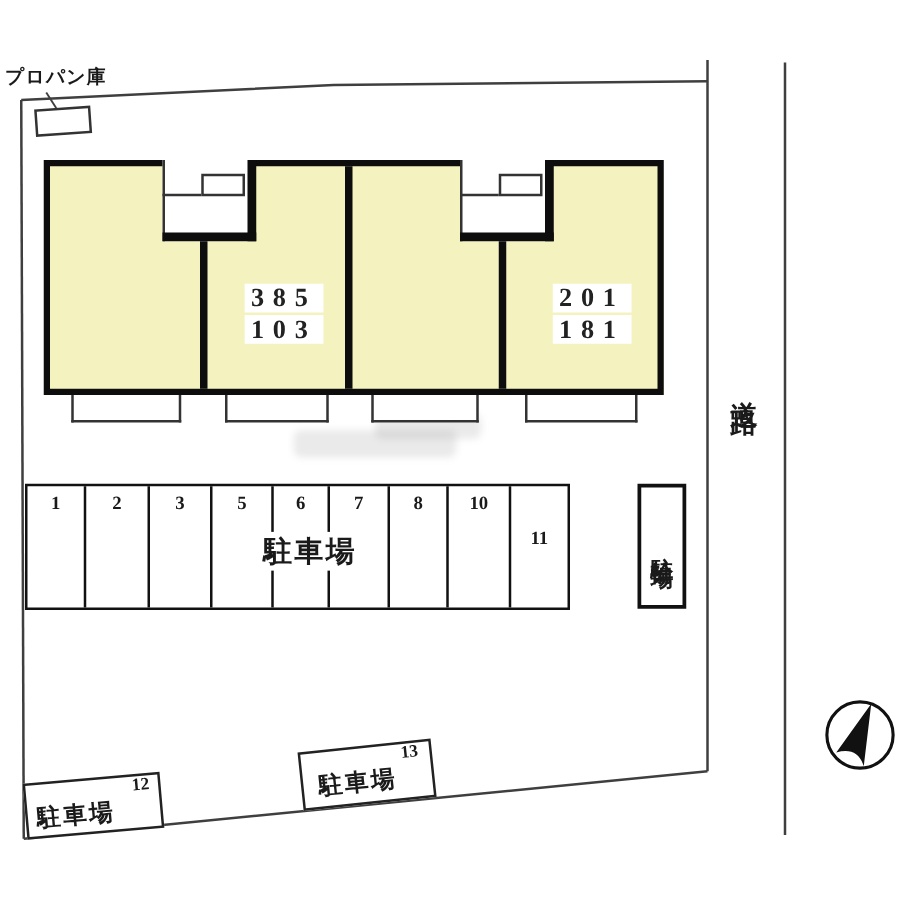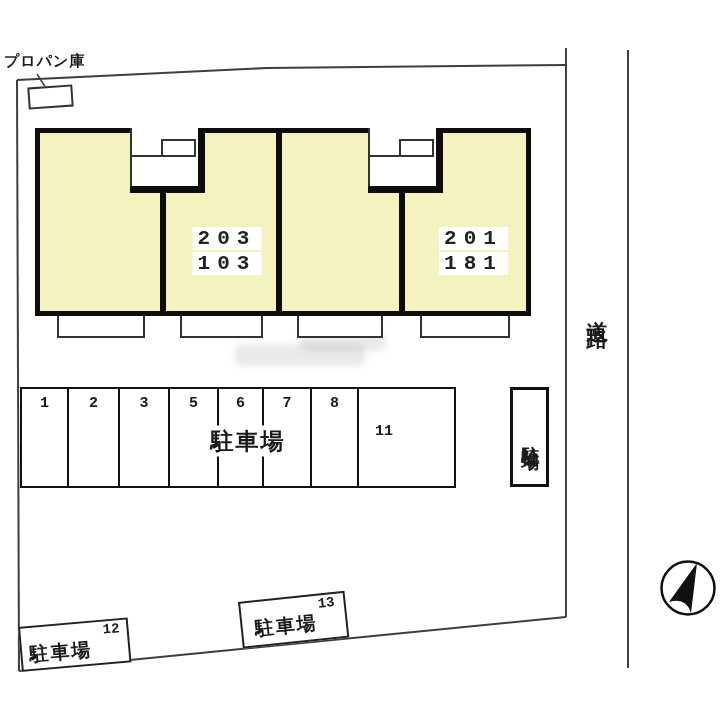--- a/index.html
+++ b/index.html
@@ -1,17 +1,17 @@
 <!DOCTYPE html>
 <html><head>
 <meta charset="utf-8">
 <style>
   html,body{margin:0;padding:0;background:#ffffff;}
   .plan{position:relative;width:720px;height:720px;background:#ffffff;overflow:hidden;
-        font-family:Liberation Mono, monospace;color:#1a1a1a;}
+        font-family:Liberation Serif, serif;color:#1a1a1a;}
   .abs{position:absolute;box-sizing:border-box;}
   svg.overlay{position:absolute;left:0;top:0;width:720px;height:720px;}
 
   
   .building{position:absolute;left:35px;top:128px;width:496px;height:188px;
             background:#f4f3c0;border:5px solid #0d0d0d;box-sizing:border-box;}
   .wall{position:absolute;background:#0d0d0d;}
   .notch-white{position:absolute;background:#ffffff;border-left:2px solid #333;}
   .notch-rect{position:absolute;background:#ffffff;border:2px solid #333;box-sizing:border-box;}
   .notch-line{position:absolute;background:#333;}
@@ -87,41 +87,42 @@
     <div class="notch-line" style="left:90px;top:22px;width:31px;height:2px;"></div>
 
     <div class="notch-white" style="left:328px;top:-5px;width:68px;height:65px;"></div>
     <div class="wall" style="left:396px;top:-5px;width:7px;height:65px;"></div>
     <div class="wall" style="left:328px;top:53px;width:75px;height:7px;"></div>
     <div class="notch-rect" style="left:359px;top:6px;width:35px;height:18px;"></div>
     <div class="notch-line" style="left:328px;top:22px;width:31px;height:2px;"></div>
   </div>
 
   <div class="unit-label" style="left:227px;top:227px;">
-    <span>203</span>
+    <span>385</span>
     <span>103</span>
   </div>
   <div class="unit-label" style="left:467px;top:227px;padding-left:13px;">
     <span>201</span>
     <span>181</span>
   </div>
 
   <div class="terrace" style="left:57px;top:316px;width:88px;height:22px;"></div>
   <div class="terrace" style="left:180px;top:316px;width:83px;height:22px;"></div>
   <div class="terrace" style="left:297px;top:316px;width:86px;height:22px;"></div>
   <div class="terrace" style="left:420px;top:316px;width:90px;height:22px;"></div>
 
   <div class="parking">
     <div class="pcell">1</div>
     <div class="pcell">2</div>
     <div class="pcell">3</div>
     <div class="pcell">5</div>
     <div class="pcell">6</div>
     <div class="pcell">7</div>
     <div class="pcell">8</div>
+    <div class="pcell">10</div>
     <div class="pcell">11</div>
   </div>
   <div class="parking-main-label">駐車場</div>
 
   <div class="bicycle">駐輪場</div>
 
   <div class="road-label">道路</div>
 
   <div class="aux-box" style="left:18px;top:627px;width:110px;height:45px;transform:rotate(-5deg);transform-origin:top left;">
     <span class="aux-num" style="top:0;right:7px;">12</span>

